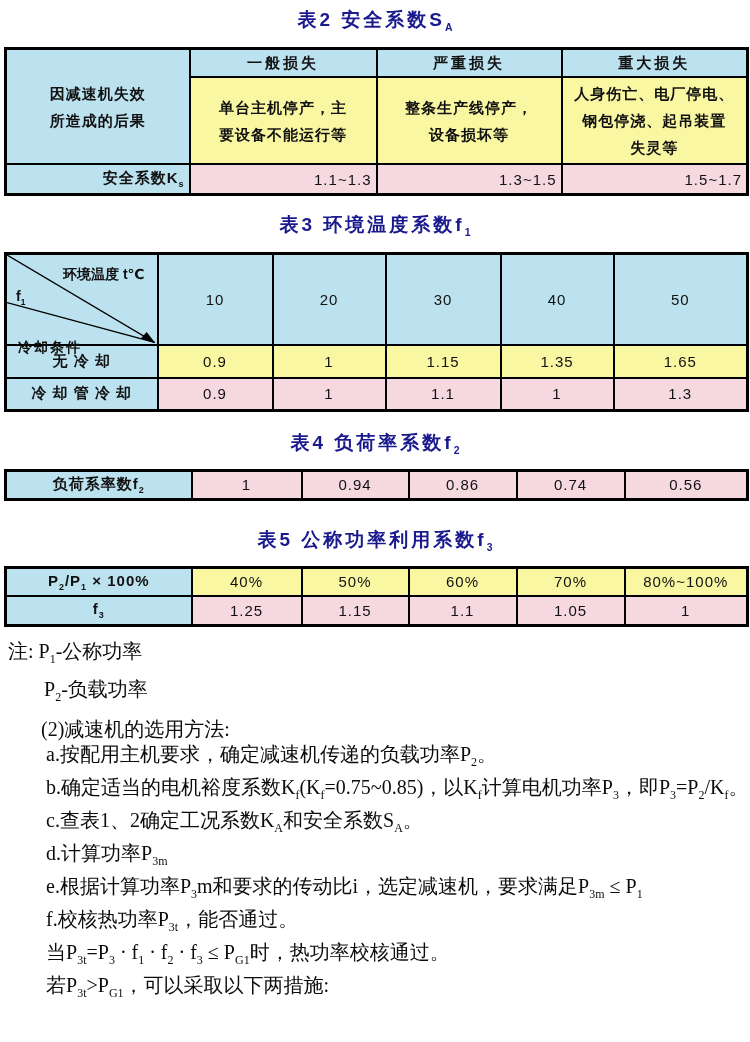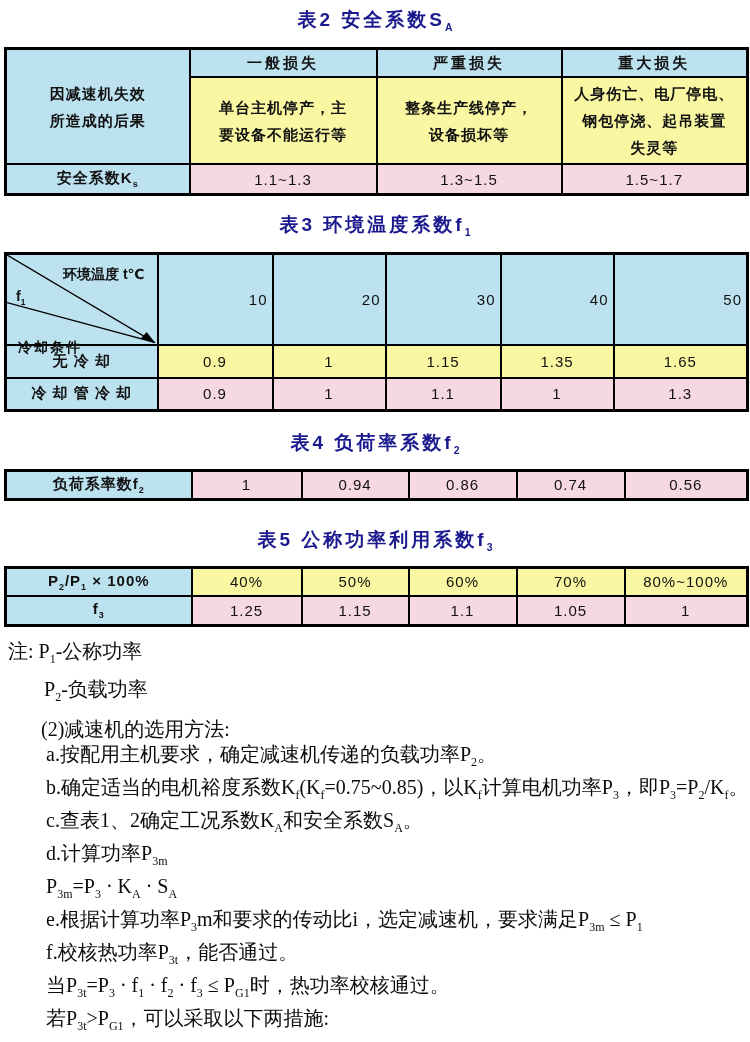--- a/index.html
+++ b/index.html
@@ -55,23 +55,23 @@
   .c-pink{background:var(--cell-pink);}
   td.lbl{font-weight:bold;letter-spacing:1px;}
   td.head{font-weight:bold;letter-spacing:3px;}
   td.desc{font-weight:bold;line-height:27px;letter-spacing:1px;}
   td.desc-left{text-align:left;padding-left:14px;}
   td.val{font-weight:normal;letter-spacing:1px;}
   sub{font-size:0.6em;}
 
   .t2 .r-head td{height:29px;}
   .t2 .r-desc td{height:82px;}
-  .t2 .r-val td{height:30px;}
-
-  .t3 .r-corner td{height:88px;text-align:right;}
+  .t2 .r-val td{height:30px;text-align:right;}
+
+  .t3 .r-corner td{height:88px;}
   .t3 .r-data td{height:33px;}
 
   .t45 td{height:29px;}
 
   
   td.corner-cell{position:relative;padding:0;}
   .corner-svg{position:absolute;left:0;top:0;width:100%;height:100%;}
   .corner-label{position:absolute;font-weight:bold;font-size:14px;white-space:nowrap;}
   .corner-top{left:56px;top:11px;}
   .corner-mid{left:9px;top:33px;}
@@ -232,21 +232,20 @@
     <div class="note-line1">注: P<sub>1</sub>-公称功率</div>
     <div class="note-line2">P<sub>2</sub>-负载功率</div>
   </div>
 
   <div class="text-block method">
     <div class="line heading">(2)减速机的选用方法:</div>
     <div class="line">a.按配用主机要求，确定减速机传递的负载功率P<sub>2</sub>。</div>
     <div class="line">b.确定适当的电机裕度系数K<sub>f</sub>(K<sub>f</sub>=0.75~0.85)，以K<sub>f</sub>计算电机功率P<sub>3</sub>，即P<sub>3</sub>=P<sub>2</sub>/K<sub>f</sub>。</div>
     <div class="line">c.查表1、2确定工况系数K<sub>A</sub>和安全系数S<sub>A</sub>。</div>
     <div class="line">d.计算功率P<sub>3m</sub></div>
-    <div class="line">P<sub>3m</sub>=P<sub>3</sub> · K<sub>A</sub> · S<sub>A</sub></div>
     <div class="line">e.根据计算功率P<sub>3</sub>m和要求的传动比i，选定减速机，要求满足P<sub>3m</sub> ≤ P<sub>1</sub></div>
     <div class="line">f.校核热功率P<sub>3t</sub>，能否通过。</div>
     <div class="line">当P<sub>3t</sub>=P<sub>3</sub> · f<sub>1</sub> · f<sub>2</sub> · f<sub>3</sub> ≤ P<sub>G1</sub>时，热功率校核通过。</div>
     <div class="line">若P<sub>3t</sub>&gt;P<sub>G1</sub>，可以采取以下两措施:</div>
 
   </div>
 
 </div>
 
 </body></html>

